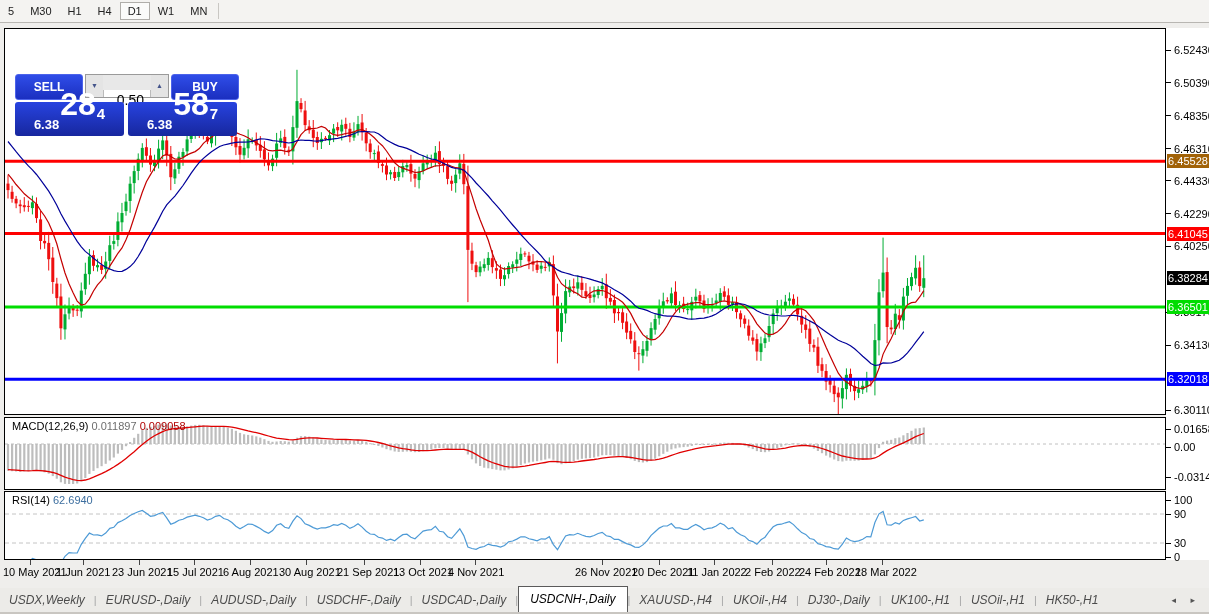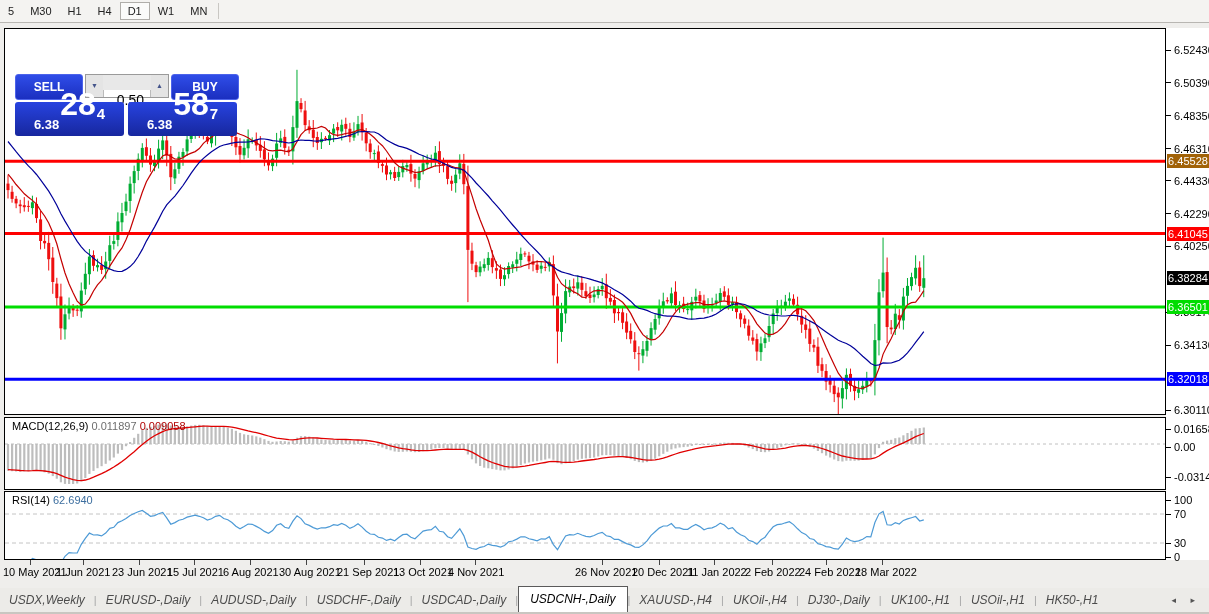--- a/index.html
+++ b/index.html
@@ -830,21 +830,21 @@
     <div class="price-flag" style="top: 271.161px; background: rgb(0, 0, 0);">6.38284</div>
     <div class="ytick-dash" style="top: 428.5px;"></div>
     <div class="ytick-text" style="top: 423px;">0.016586</div>
     <div class="ytick-dash" style="top: 446.5px;"></div>
     <div class="ytick-text" style="top: 441px;">0.00</div>
     <div class="ytick-dash" style="top: 476.5px;"></div>
     <div class="ytick-text" style="top: 471px;">-0.031421</div>
     <div class="ytick-dash" style="top: 499.5px;"></div>
     <div class="ytick-text" style="top: 494px;">100</div>
     <div class="ytick-dash" style="top: 513.5px;"></div>
-    <div class="ytick-text" style="top: 508px;">70</div>
+    <div class="ytick-text" style="top: 508px;">90</div>
     <div class="ytick-dash" style="top: 542.5px;"></div>
     <div class="ytick-text" style="top: 537px;">30</div>
     <div class="ytick-dash" style="top: 556.5px;"></div>
     <div class="ytick-text" style="top: 551px;">0</div>
     <div class="date-tick" style="left: 30px;"></div>
     <div class="date-label" style="left: 3px;">10 May 2021</div>
     <div class="date-tick" style="left: 83px;"></div>
     <div class="date-label" style="left: 56px;">1 Jun 2021</div>
     <div class="date-tick" style="left: 139px;"></div>
     <div class="date-label" style="left: 112px;">23 Jun 2021</div>

